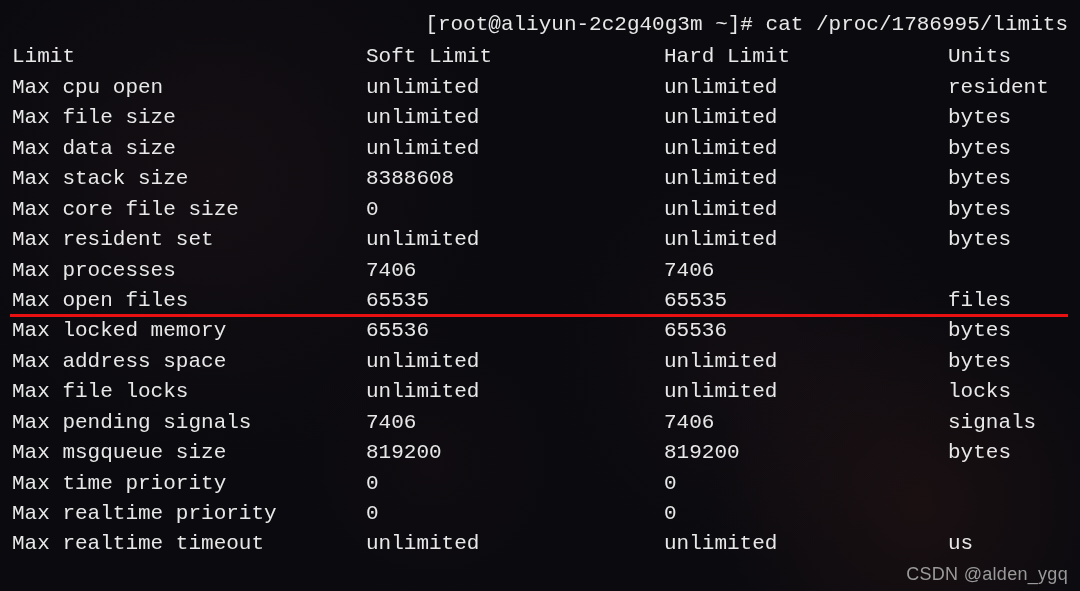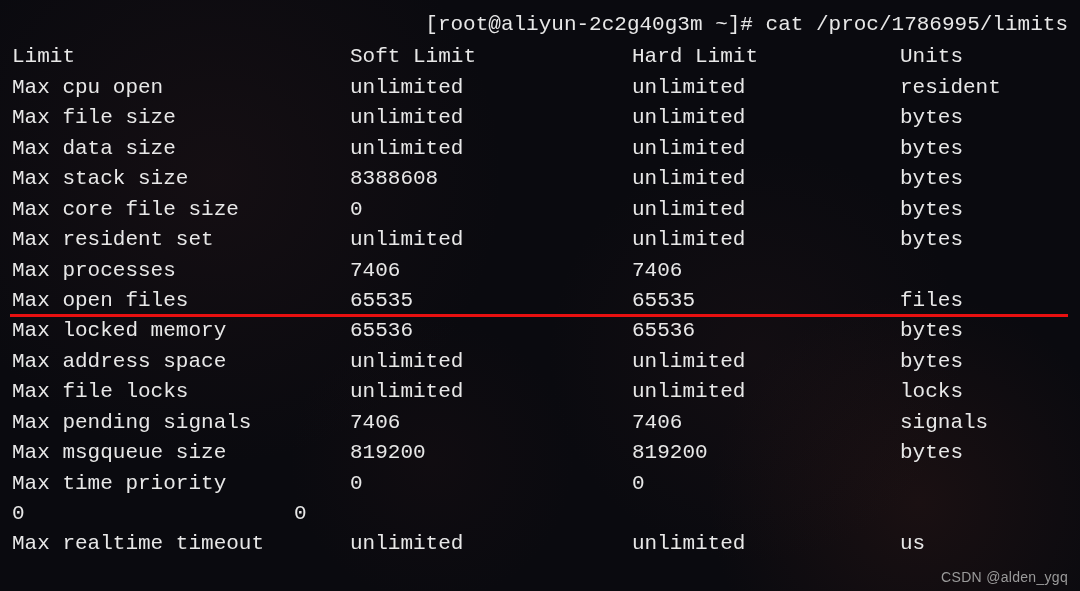--- a/index.html
+++ b/index.html
@@ -25,20 +25,21 @@
     }
     .prompt-line {
       white-space: pre;
       margin-bottom: 2px;
       text-align: right;
     }
     .row {
       display: flex;
       white-space: pre;
       position: relative;
+      gap: 16px;
     }
     .col-limit {
       width: 338px;
       flex-shrink: 0;
     }
     .col-soft {
       width: 282px;
       flex-shrink: 0;
     }
     .col-hard {
@@ -53,21 +54,21 @@
       left: 10px;
       right: 12px;
       height: 3px;
       background: #e81010;
       z-index: 5;
     }
     .watermark {
       position: absolute;
       right: 12px;
       bottom: 4px;
-      font-size: 14px;
+      font-size: 18px;
       color: #9a9a9a;
       font-family: Arial, sans-serif;
       letter-spacing: 0.3px;
     }
   </style>
 </head>
 <body>
 
 <div class="prompt-line">[root@aliyun-2c2g40g3m ~]# cat /proc/1786995/limits</div>
 
@@ -86,19 +87,19 @@
     <div class="row"><span class="col-limit">Max core file size</span><span class="col-soft">0</span><span class="col-hard">unlimited</span><span class="col-units">bytes</span></div>
     <div class="row"><span class="col-limit">Max resident set</span><span class="col-soft">unlimited</span><span class="col-hard">unlimited</span><span class="col-units">bytes</span></div>
     <div class="row"><span class="col-limit">Max processes</span><span class="col-soft">7406</span><span class="col-hard">7406</span></div>
     <div class="row"><span class="col-limit">Max open files</span><span class="col-soft">65535</span><span class="col-hard">65535</span><span class="col-units">files</span></div>
     <div class="row"><span class="col-limit">Max locked memory</span><span class="col-soft">65536</span><span class="col-hard">65536</span><span class="col-units">bytes</span></div>
     <div class="row"><span class="col-limit">Max address space</span><span class="col-soft">unlimited</span><span class="col-hard">unlimited</span><span class="col-units">bytes</span></div>
     <div class="row"><span class="col-limit">Max file locks</span><span class="col-soft">unlimited</span><span class="col-hard">unlimited</span><span class="col-units">locks</span></div>
     <div class="row"><span class="col-limit">Max pending signals</span><span class="col-soft">7406</span><span class="col-hard">7406</span><span class="col-units">signals</span></div>
     <div class="row"><span class="col-limit">Max msgqueue size</span><span class="col-soft">819200</span><span class="col-hard">819200</span><span class="col-units">bytes</span></div>
     <div class="row"><span class="col-limit">Max time priority</span><span class="col-soft">0</span><span class="col-hard">0</span><span class="col-units"></span></div>
-    <div class="row"><span class="col-soft">0</span><span class="col-hard">0</span><span class="col-units"></span></div>
+    <div class="row"><span class="col-limit">Max realtime priority</span><span class="col-soft">0</span><span class="col-hard">0</span><span class="col-units"></span></div>
     <div class="row"><span class="col-limit">Max realtime timeout</span><span class="col-soft">unlimited</span><span class="col-hard">unlimited</span><span class="col-units">us</span></div>
   </div>
 
 <div class="watermark">CSDN @alden_ygq</div>
 
 <div class="highlight-rule" style="top: 314px;"></div>
 
 </body></html>

